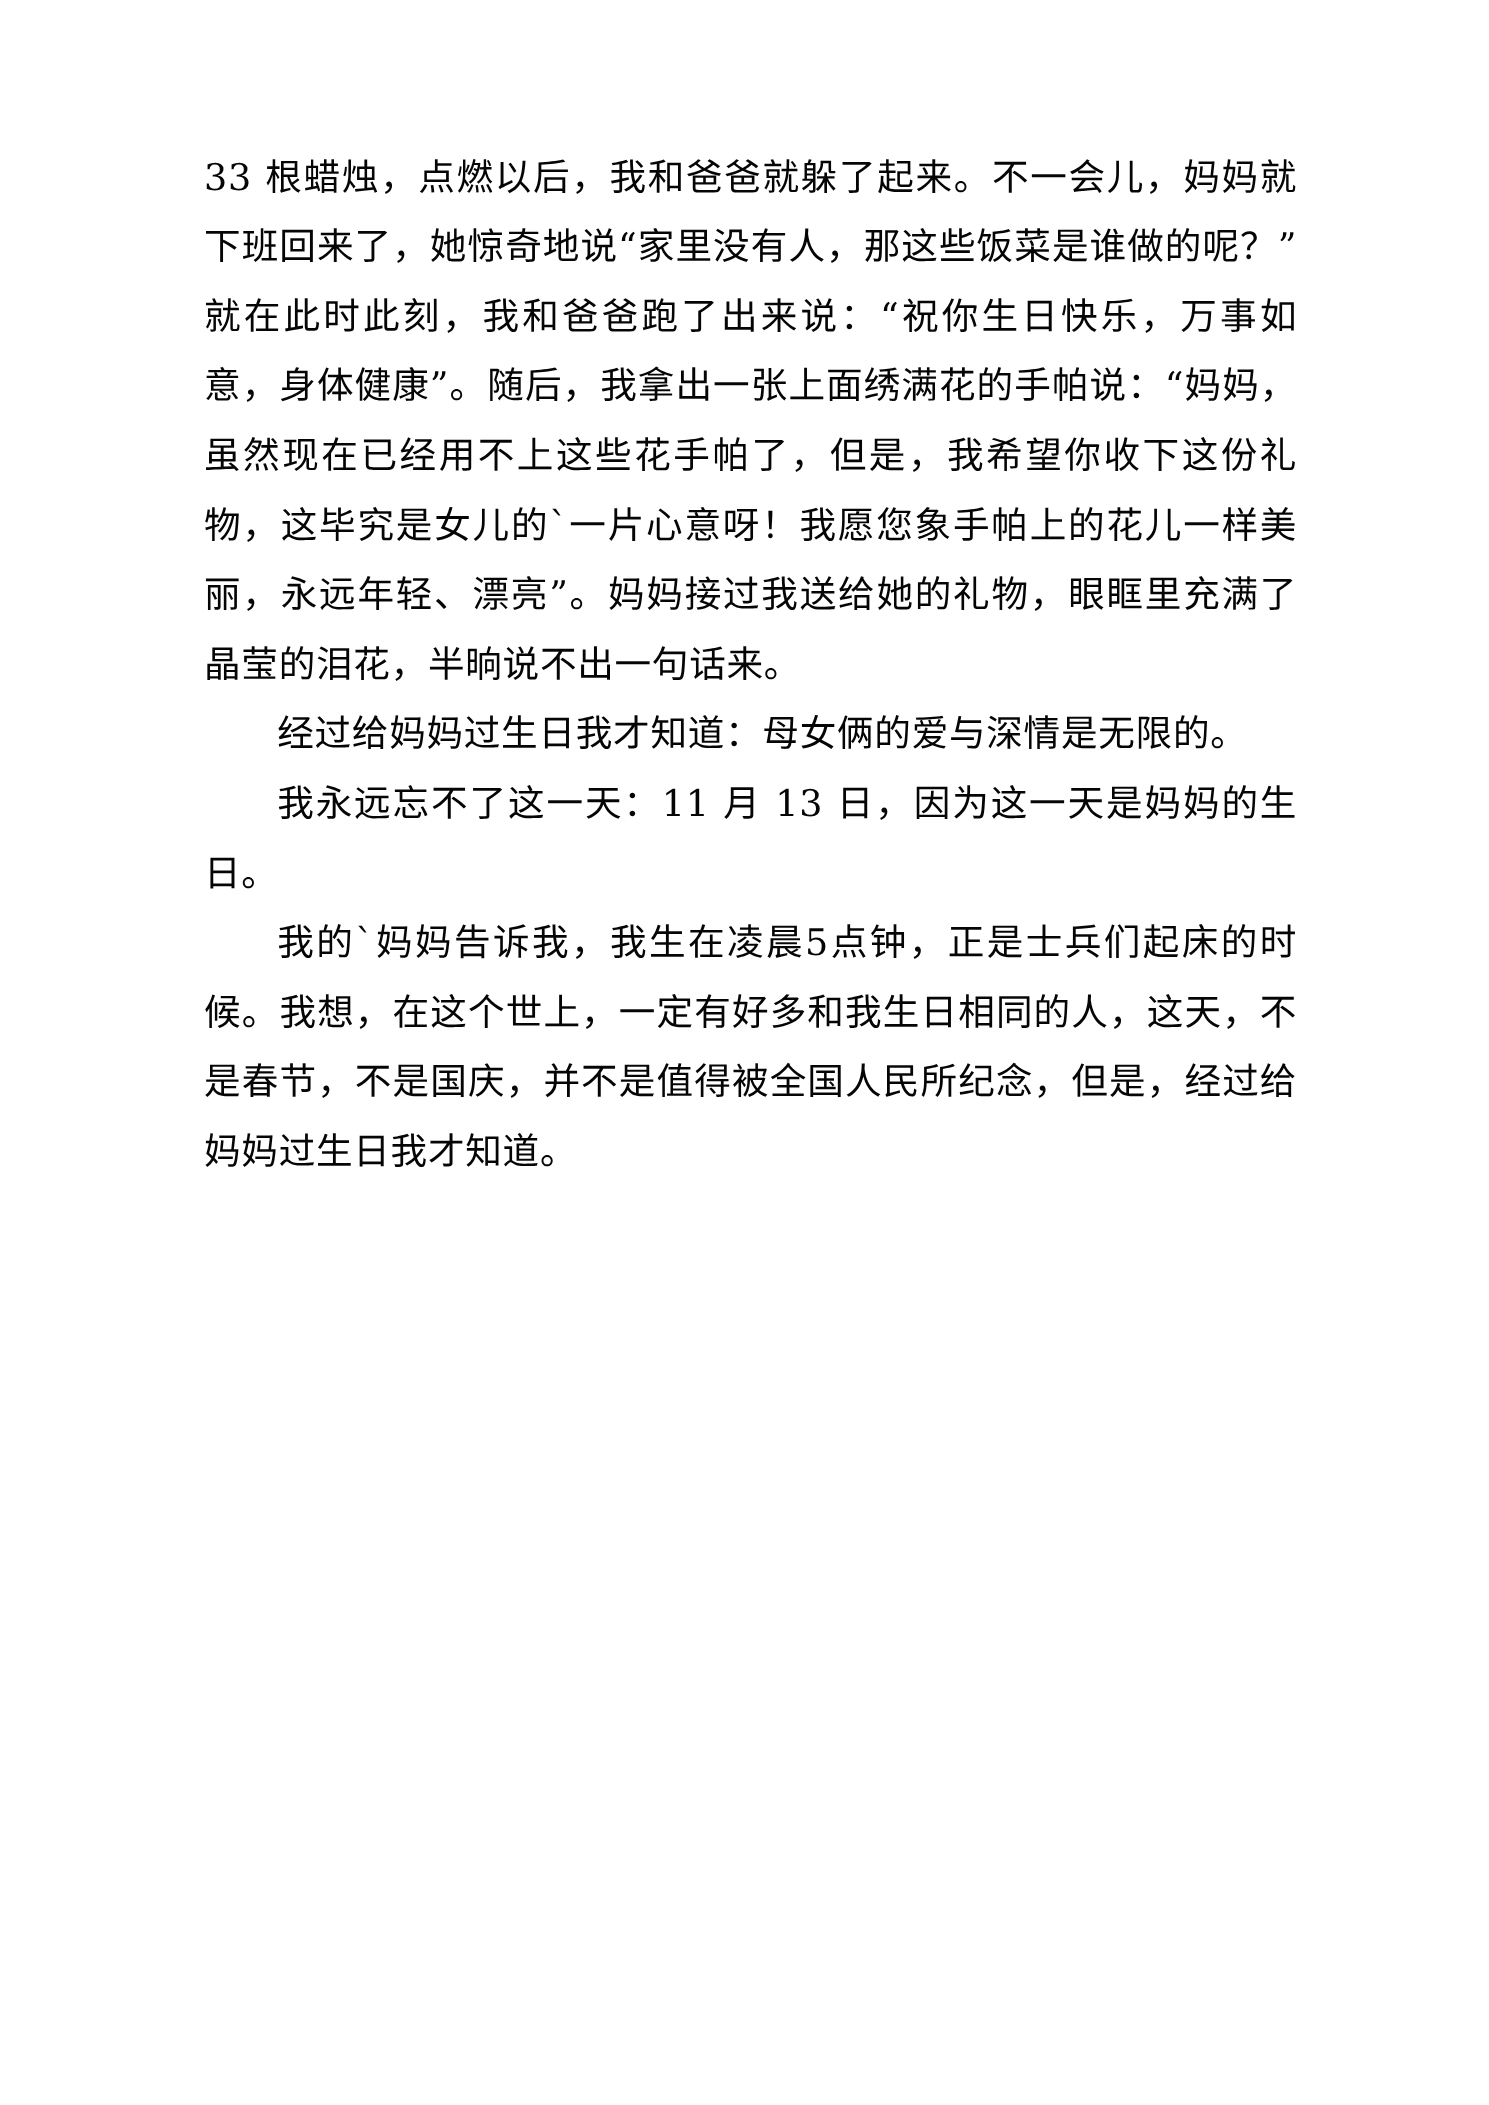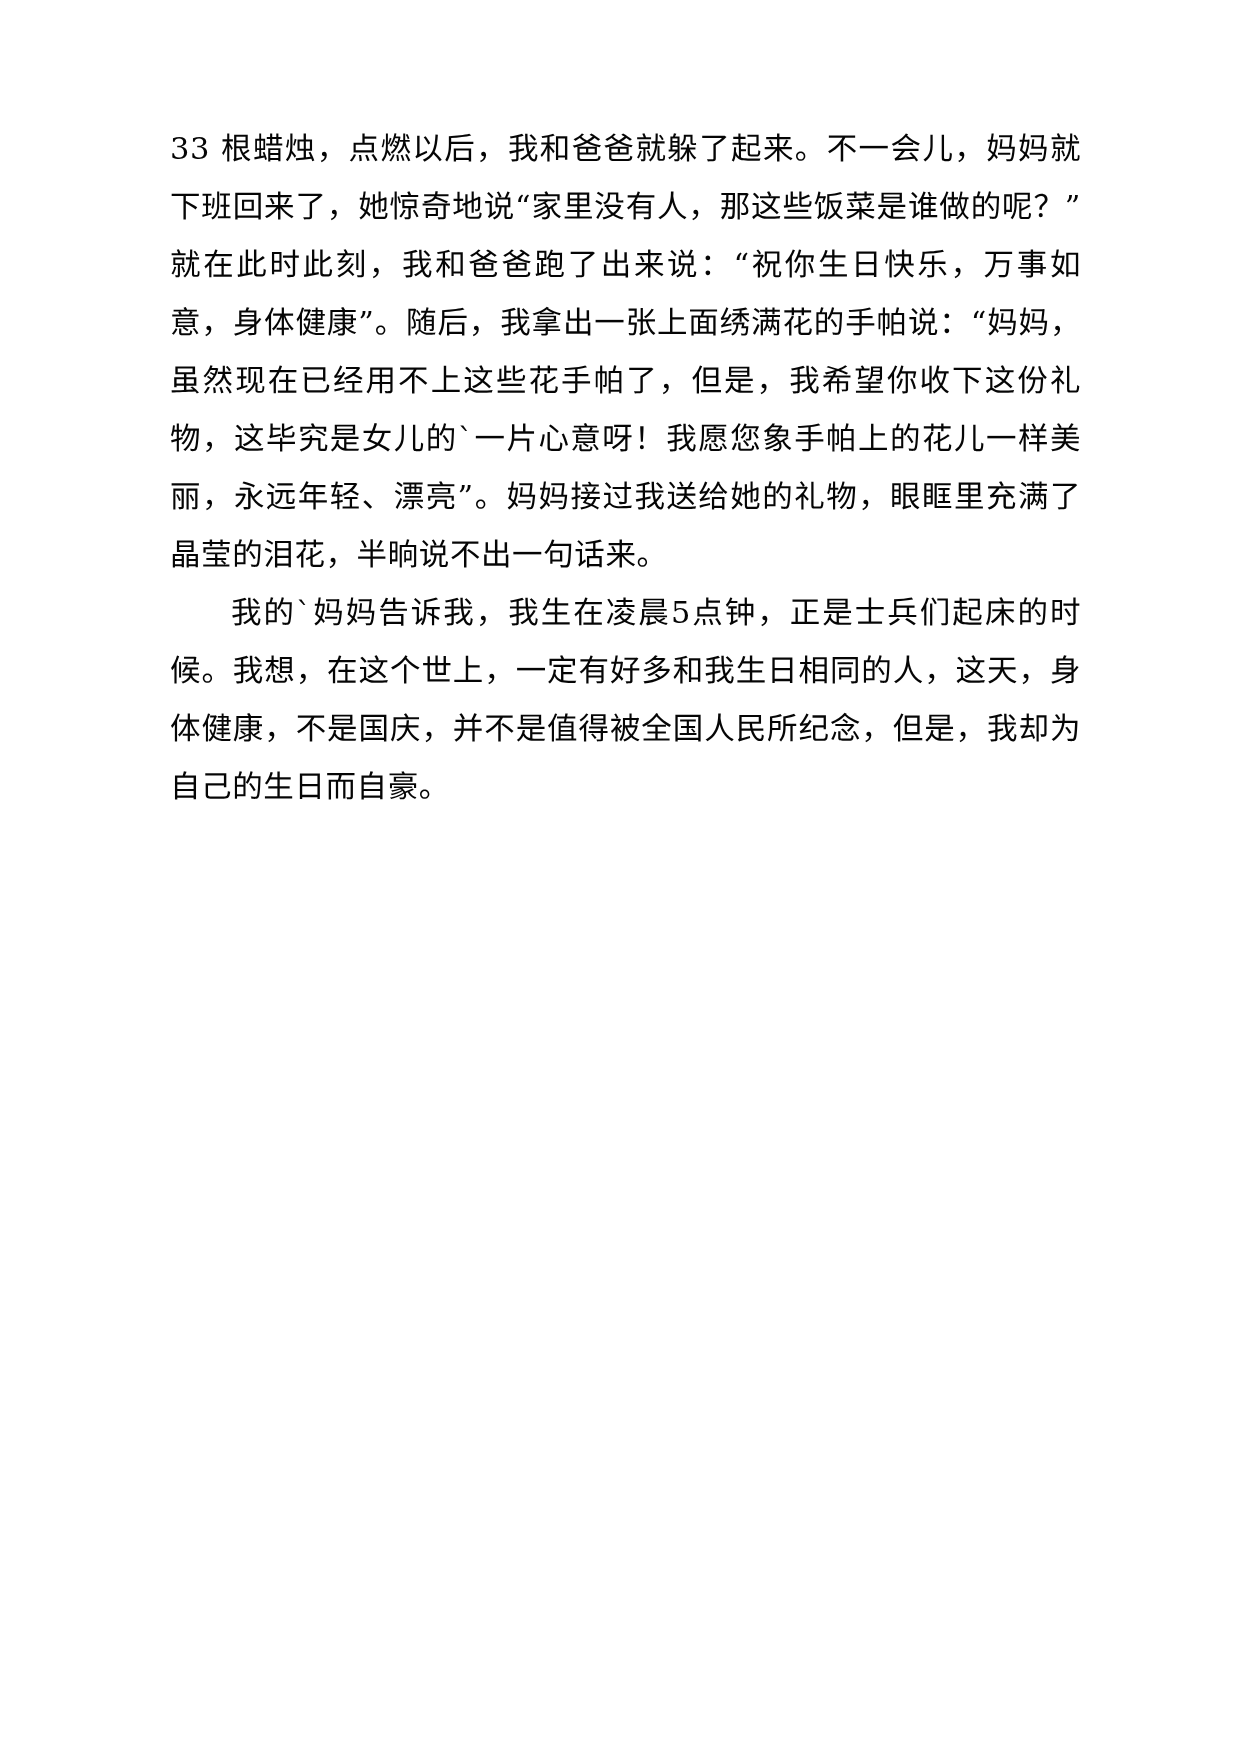--- a/index.html
+++ b/index.html
@@ -50,21 +50,23 @@
   }
 </style>
 </head>
 <body>
 
 <div class="page">
   <div class="doc-body">
 
     <p class="para-noindent">33 根蜡烛，点燃以后，我和爸爸就躲了起来。不一会儿，妈妈就下班回来了，她惊奇地说“家里没有人，那这些饭菜是谁做的呢？”就在此时此刻，我和爸爸跑了出来说：“祝你生日快乐，万事如意，身体健康”。随后，我拿出一张上面绣满花的手帕说：“妈妈，虽然现在已经用不上这些花手帕了，但是，我希望你收下这份礼物，这毕究是女儿的`一片心意呀！我愿您象手帕上的花儿一样美丽，永远年轻、漂亮”。妈妈接过我送给她的礼物，眼眶里充满了晶莹的泪花，半晌说不出一句话来。</p>
 
+    <p class="para">经过给妈妈过生日我才知道：母女俩的爱与深情是无限的。</p>
+
+    <p class="para">我永远忘不了这一天：11 月 13 日，因为这一天是妈妈的生日。</p>
 
 
 
-
-    <p class="para">我的`妈妈告诉我，我生在凌晨5点钟，正是士兵们起床的时候。我想，在这个世上，一定有好多和我生日相同的人，这天，身体健康，不是国庆，并不是值得被全国人民所纪念，但是，我却为自己的生日而自豪。</p>
+    <p class="para">我的`妈妈告诉我，我生在凌晨5点钟，正是士兵们起床的时候。我想，在这个世上，一定有好多和我生日相同的人，这天，不是春节，不是国庆，并不是值得被全国人民所纪念，但是，经过给妈妈过生日我才知道。</p>
 
 
   </div>
 </div>
 
 </body></html>

